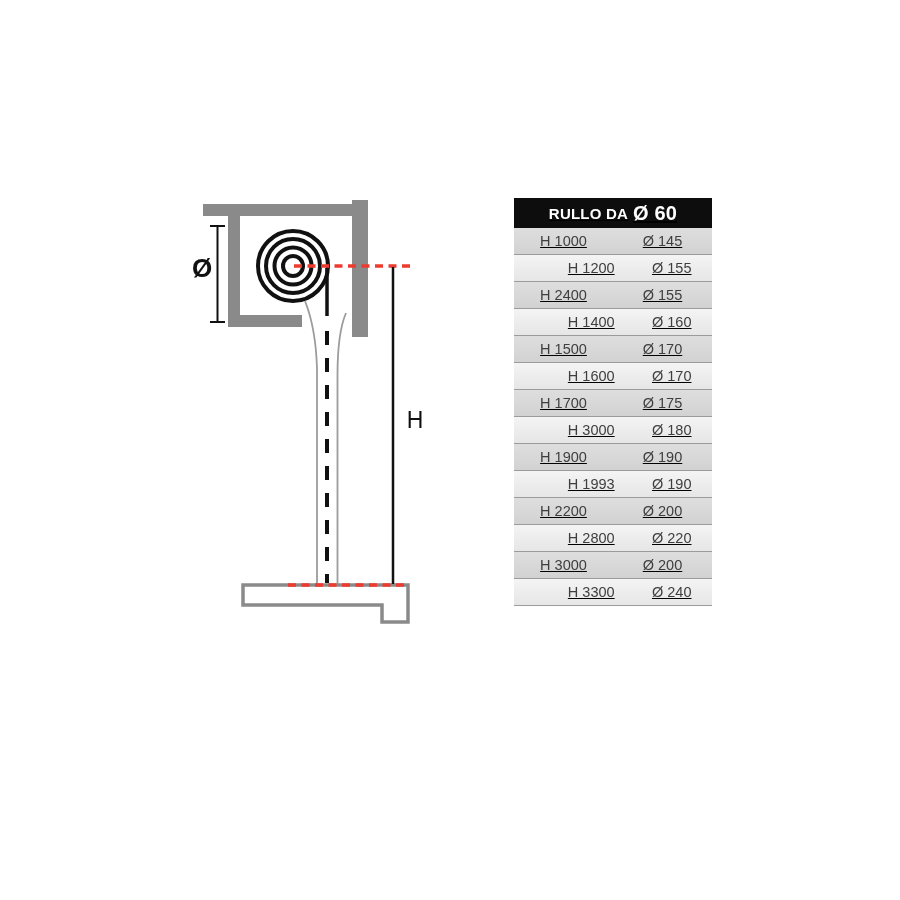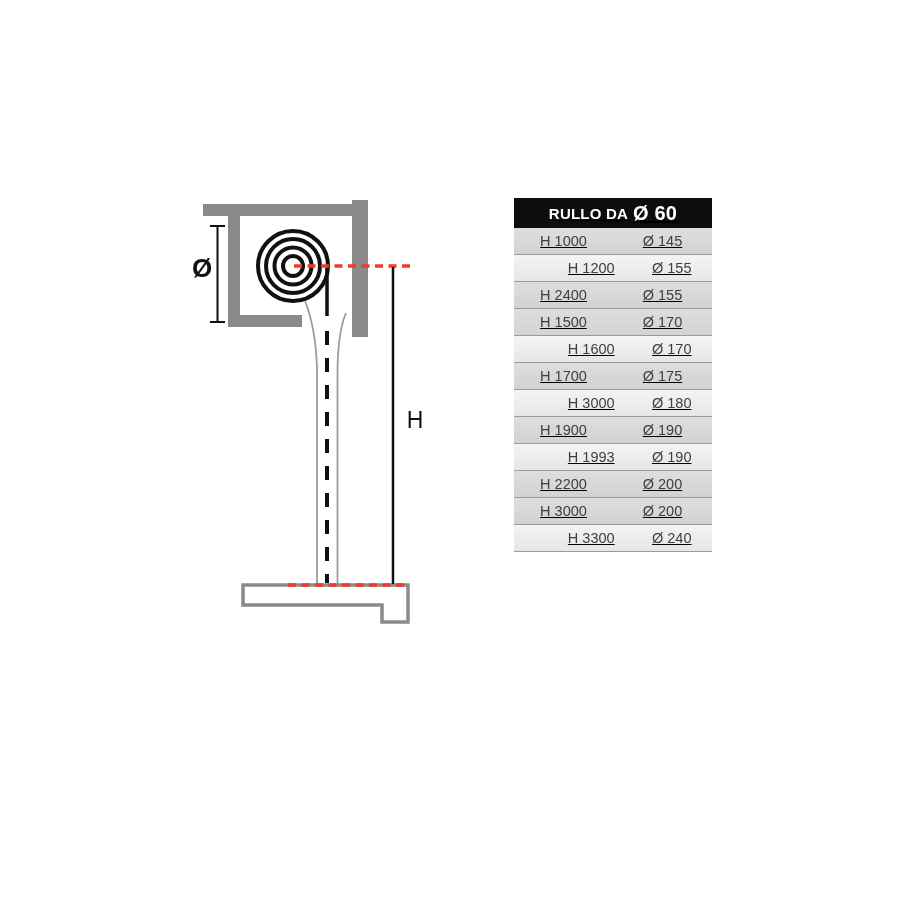--- a/index.html
+++ b/index.html
@@ -81,20 +81,24 @@
       <span class="cell">Ø 145</span>
     </div>
         <div class="t-row even">
       <span class="cell">H 1200</span>
       <span class="cell">Ø 155</span>
     </div>
         <div class="t-row odd">
       <span class="cell">H 2400</span>
       <span class="cell">Ø 155</span>
     </div>
+        <div class="t-row even">
+      <span class="cell">H 1400</span>
+      <span class="cell">Ø 160</span>
+    </div>
         <div class="t-row odd">
       <span class="cell">H 1500</span>
       <span class="cell">Ø 170</span>
     </div>
         <div class="t-row even">
       <span class="cell">H 1600</span>
       <span class="cell">Ø 170</span>
     </div>
         <div class="t-row odd">
       <span class="cell">H 1700</span>
@@ -109,20 +113,24 @@
       <span class="cell">Ø 190</span>
     </div>
         <div class="t-row even">
       <span class="cell">H 1993</span>
       <span class="cell">Ø 190</span>
     </div>
         <div class="t-row odd">
       <span class="cell">H 2200</span>
       <span class="cell">Ø 200</span>
     </div>
+        <div class="t-row even">
+      <span class="cell">H 2800</span>
+      <span class="cell">Ø 220</span>
+    </div>
         <div class="t-row odd">
       <span class="cell">H 3000</span>
       <span class="cell">Ø 200</span>
     </div>
         <div class="t-row even">
       <span class="cell">H 3300</span>
       <span class="cell">Ø 240</span>
     </div>
       </div>
   </div>

